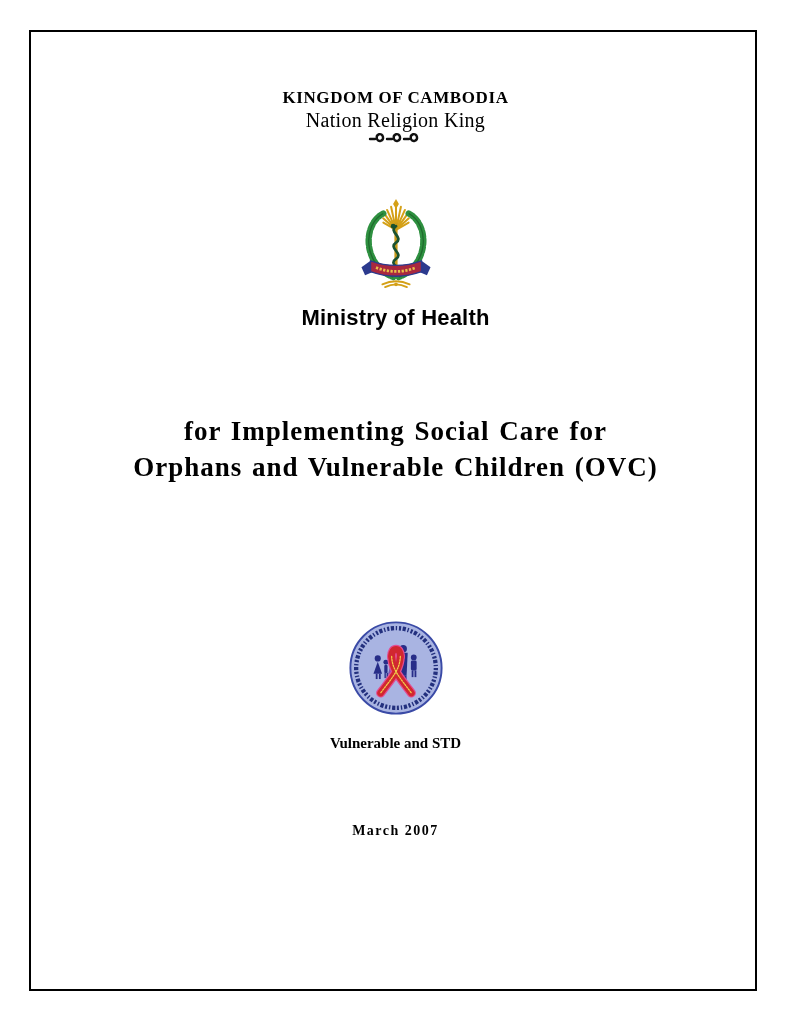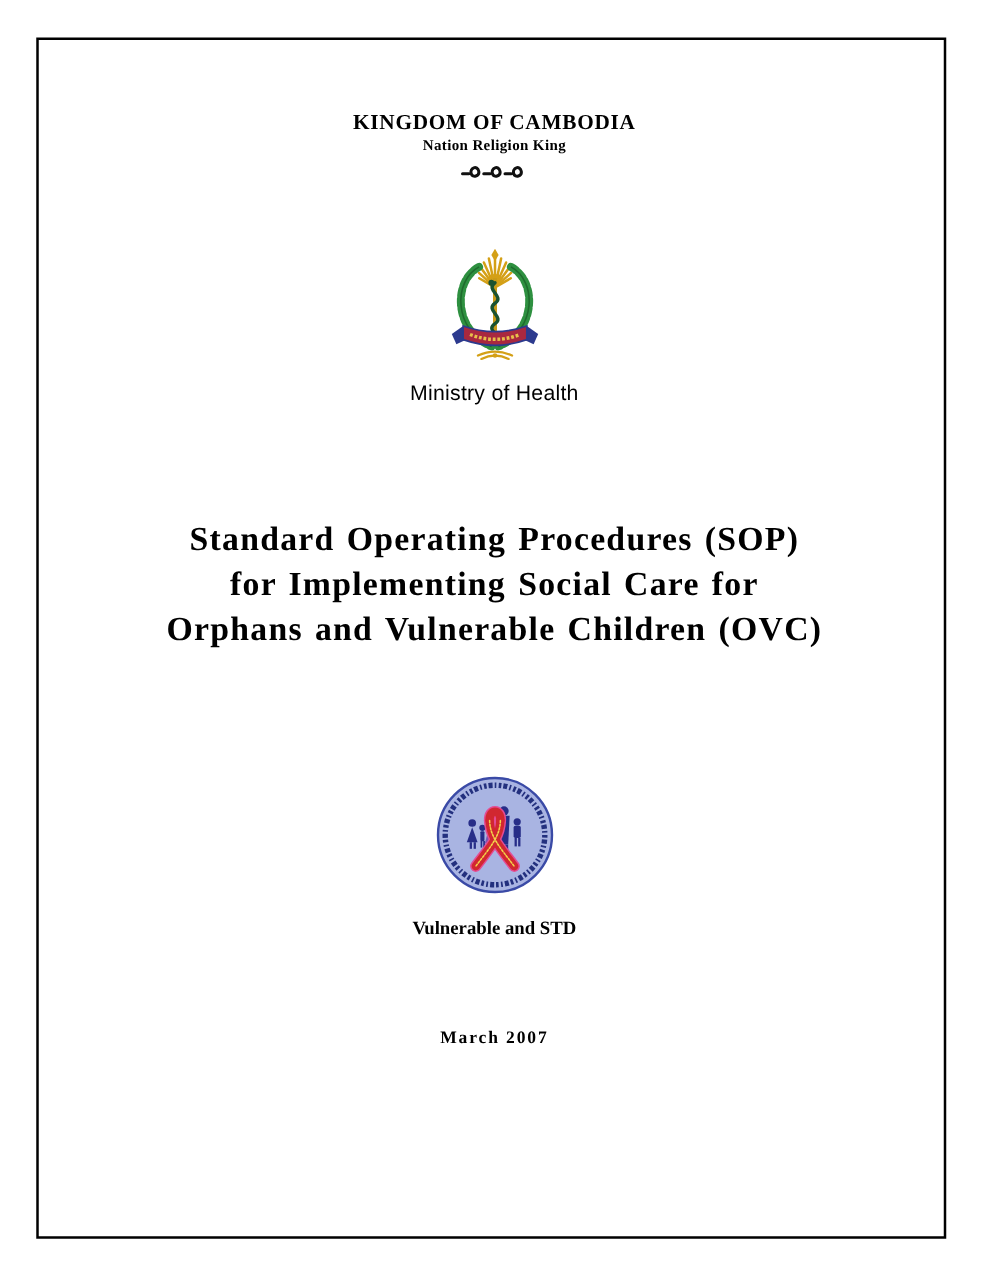--- a/index.html
+++ b/index.html
@@ -7,25 +7,25 @@
     position:relative; width:791px; height:1024px; background:#ffffff;
     font-family:"Liberation Serif", serif; color:#000; overflow:hidden;
   }
   .frame {
     position:absolute; left:29px; top:30px; width:724px; height:957px;
     border:2.5px solid #000;
   }
   .centered { position:absolute; left:0; right:0; text-align:center; }
 
   .kingdom   { top:88px;  font-size:17px; font-weight:bold; letter-spacing:.6px; }
-  .motto     { top:109px; font-size:12px; font-weight:bold; letter-spacing:.3px; }
+  .motto     { top:109px; font-size:20px; font-weight:normal; letter-spacing:.3px; }
   .ornament  { top:129px; line-height:0; }
   .emblem    { top:186px; line-height:0; }
   .moh-label { top:305px; font-family:"Liberation Sans", sans-serif;
-               font-size:17px; font-weight:normal; letter-spacing:.2px; }
+               font-size:22px; font-weight:bold; letter-spacing:.2px; }
   .doc-title { top:413px; font-size:27px; font-weight:bold; line-height:36px;
                letter-spacing:1px; word-spacing:2px; }
   .seal      { top:620px; line-height:0; }
   .center-name { top:734px; font-size:15px; font-weight:bold; line-height:19px; }
   .date      { top:823px; font-size:14px; font-weight:bold; letter-spacing:1.5px; }
 </style>
 </head>
 <body>
 
 <div class="page">
@@ -86,21 +86,20 @@
         <path d="M40 108 Q 55 101, 70 108"></path>
         <path d="M43 111 Q 55 105, 67 111"></path>
         <circle cx="55" cy="108" r="2" fill="#d4a017" stroke="none"></circle>
       </g>
     </svg>
   </div>
 
   <div class="centered moh-label">Ministry of Health</div>
 
   <div class="centered doc-title">
-    <div>Standard Operating Procedures (SOP)</div>
     <div>for Implementing Social Care for</div>
     <div>Orphans and Vulnerable Children (OVC)</div>
   </div>
 
   <div class="centered seal">
     <svg width="96" height="96" viewBox="0 0 100 100">
       <circle cx="50" cy="50" r="47.5" fill="#a9b4e2" stroke="#3a4aa6" stroke-width="2"></circle>
       <circle cx="50" cy="50" r="41.5" fill="none" stroke="#23307e" stroke-width="4.5" stroke-dasharray="2.2 1.6 3.4 1.8 1.4 2"></circle>
 
       <g fill="#272d88">

